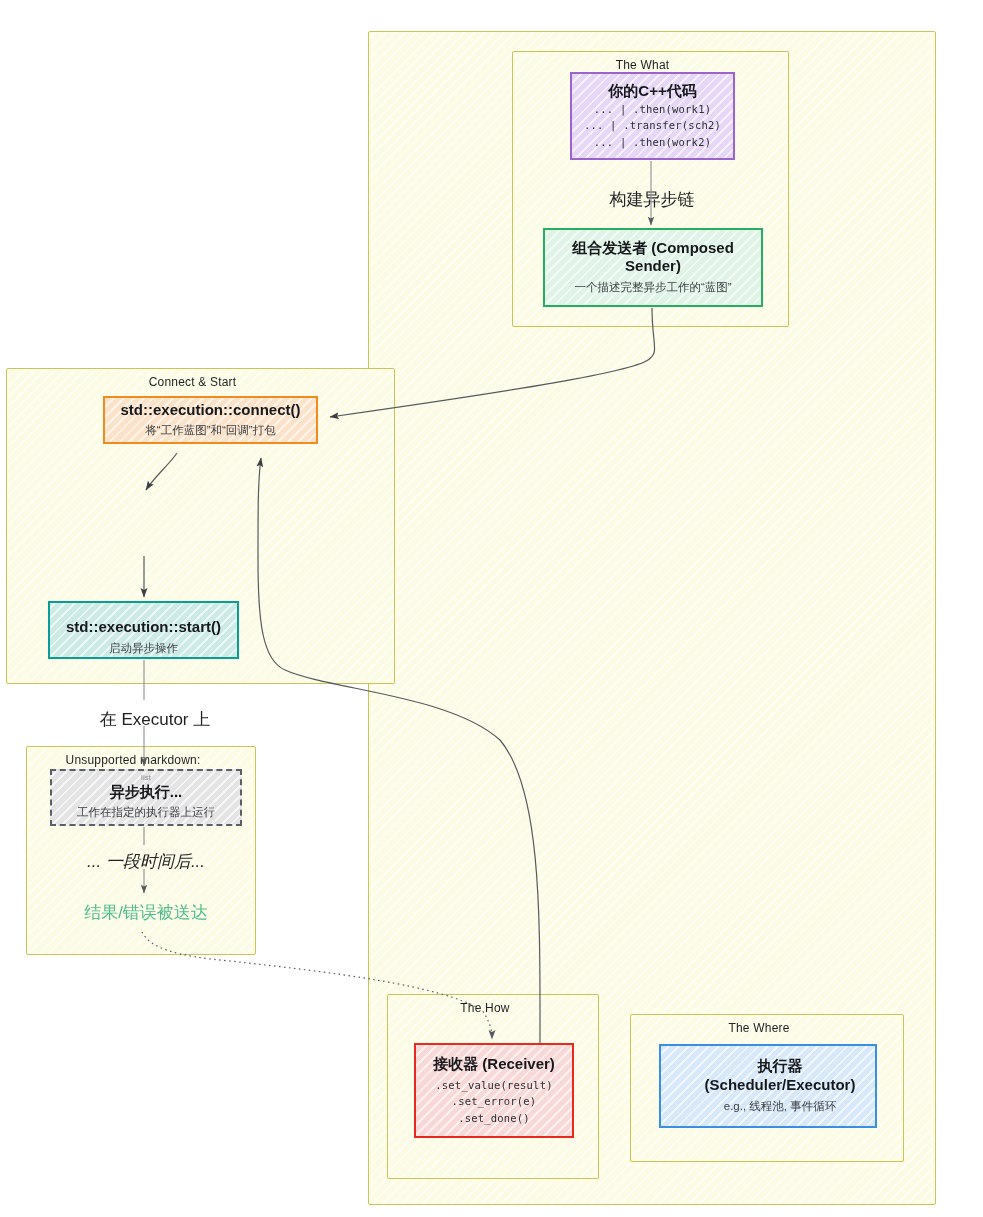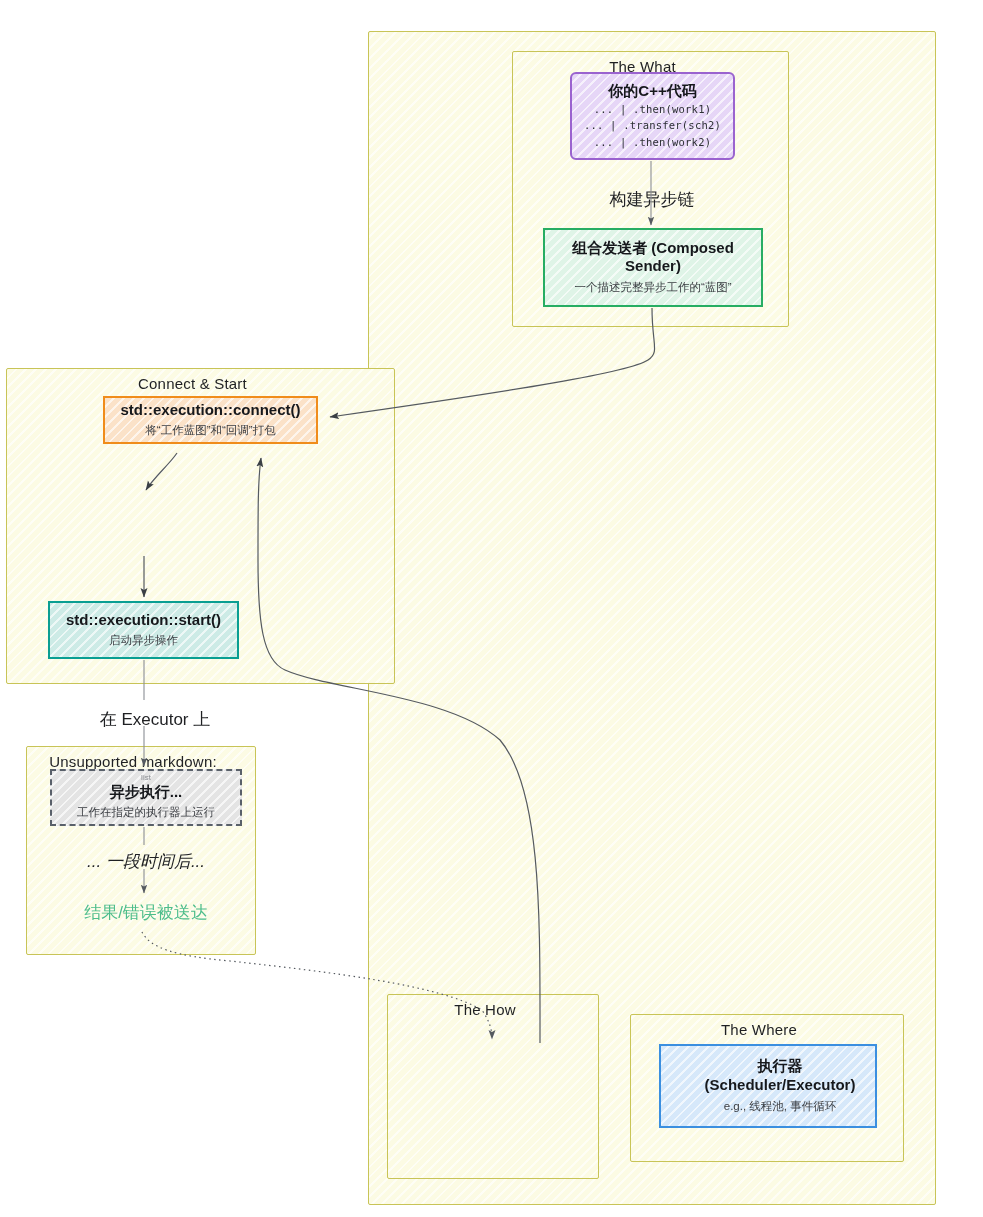--- a/index.html
+++ b/index.html
@@ -26,21 +26,21 @@
     background-color:#fcfbe4;
     border:1.4px solid #c8c457;
     box-sizing:border-box;
     border-radius:2px;
   }
   .cluster-label{
     position:absolute;
     left:0;right:16px;
     top:6px;
     text-align:center;
-    font-size:15px;
+    font-size:12px;
     color:#1f2023;
     letter-spacing:.2px;
     white-space:nowrap;
   }
 
   
   .node{
     position:absolute;
     box-sizing:border-box;
     display:flex;flex-direction:column;
@@ -60,21 +60,21 @@
   .node .mono{
     font-family:"DejaVu Sans Mono","Liberation Mono",monospace;
     font-size:10.5px;color:#2c2f34;line-height:1.55;
     position:relative;z-index:2;letter-spacing:.2px;
   }
   .node .tiny{
     font-size:8px;color:#8a8d92;line-height:1;position:relative;z-index:2;
     margin-bottom:1px;
   }
 
-  .n-purple{background-color:#e6d6f7;border-color:#9a63cf;border-radius:6px;}
+  .n-purple{background-color:#e6d6f7;border-color:#9a63cf;}
   .n-green {background-color:#dff4e7;border-color:#27ad63;}
   .n-orange{background-color:#fbe2c8;border-color:#f08c1b;}
   .n-yellow{background-color:#fdf4d6;border-color:#e4c21d;}
   .n-teal  {background-color:#cdebe6;border-color:#0a9e92;}
   .n-red   {background-color:#f9d8d8;border-color:#e8291f;}
   .n-blue  {background-color:#d6e8fa;border-color:#3b8fe0;}
   .n-dashed{background-color:#e4e4e4;border-color:#59606a;border-style:dashed;border-width:2px;}
 
   
   .elabel{
@@ -121,21 +121,21 @@
   <div class="cluster hatch" style="left:6px;top:368px;width:389px;height:316px;padding-left:48px;">
     <div class="cluster-label">Connect &amp; Start</div>
   </div>
 
   <div class="node n-orange hatch" style="left:103px;top:396px;width:215px;height:48px;">
     <div class="t1">std::execution::connect()</div>
     <div class="t2">将“工作蓝图”和“回调”打包</div>
   </div>
 
 
-  <div class="node n-teal hatch" style="left:48px;top:601px;width:191px;height:58px;">
+  <div class="node n-teal hatch" style="left:48px;top:601px;width:191px;height:58px;justify-content:flex-end;">
     <div class="t1">std::execution::start()</div>
     <div class="t2">启动异步操作</div>
   </div>
 
   <div class="elabel" style="left:95px;top:708px;width:120px;">在 Executor 上</div>
 
   <div class="cluster hatch" style="left:26px;top:746px;width:230px;height:209px;">
     <div class="cluster-label">Unsupported markdown:</div>
   </div>
 
@@ -146,20 +146,26 @@
   </div>
 
   <div class="elabel italic" style="left:87px;top:850px;width:118px;">... 一段时间后...</div>
 
   <div class="elabel green" style="left:80px;top:901px;width:132px;">结果/错误被送达</div>
 
   <div class="cluster hatch" style="left:387px;top:994px;width:212px;height:185px;">
     <div class="cluster-label">The How</div>
   </div>
 
+  <div class="node n-red hatch" style="left:414px;top:1043px;width:160px;height:95px;">
+    <div class="t1" style="margin-bottom:3px;">接收器 (Receiver)</div>
+    <div class="mono">.set_value(result)</div>
+    <div class="mono">.set_error(e)</div>
+    <div class="mono">.set_done()</div>
+  </div>
 
   <div class="cluster hatch" style="left:630px;top:1014px;width:274px;height:148px;">
     <div class="cluster-label">The Where</div>
   </div>
 
   <div class="node n-blue hatch" style="left:659px;top:1044px;width:218px;height:84px;padding-left:24px;">
     <div class="t1">执行器</div>
     <div class="t1">(Scheduler/Executor)</div>
     <div class="t2">e.g., 线程池, 事件循环</div>
   </div>

